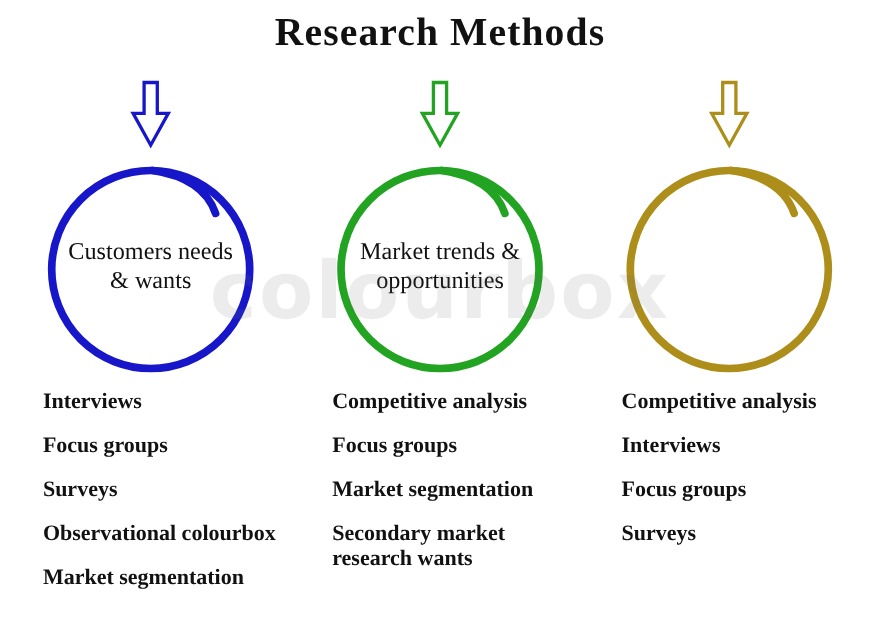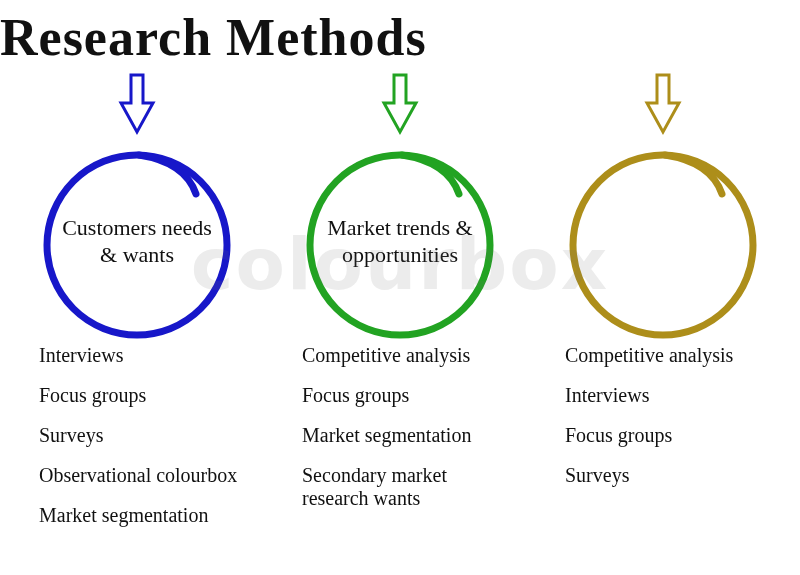--- a/index.html
+++ b/index.html
@@ -7,21 +7,22 @@
     position: relative;
     width: 800px;
     height: 575px;
     background: #ffffff;
     font-family: "Liberation Serif", serif;
     overflow: hidden;
   }
   .title {
     margin: 0;
     padding-top: 8px;
-    font-size: 52px;
+    text-align: center;
+    font-size: 36px;
     font-weight: 700;
     letter-spacing: 1px;
     color: #111111;
   }
   .watermark {
     position: absolute;
     top: 222px;
     left: 0;
     width: 100%;
     text-align: center;
@@ -69,22 +70,23 @@
   .circle-label {
     position: relative;
     width: 172px;
     text-align: center;
     font-size: 22px;
     line-height: 1.22;
     color: #111111;
   }
   .items {
     align-self: stretch;
-    margin-top: 2px;
+    margin-top: 12px;
     padding-left: 24px;
+    font-weight: bold;
   }
   .item {
     font-size: 20px;
     line-height: 1.15;
     color: #111111;
     margin-bottom: 17px;
     max-width: 215px;
   }
 </style>
 </head>

